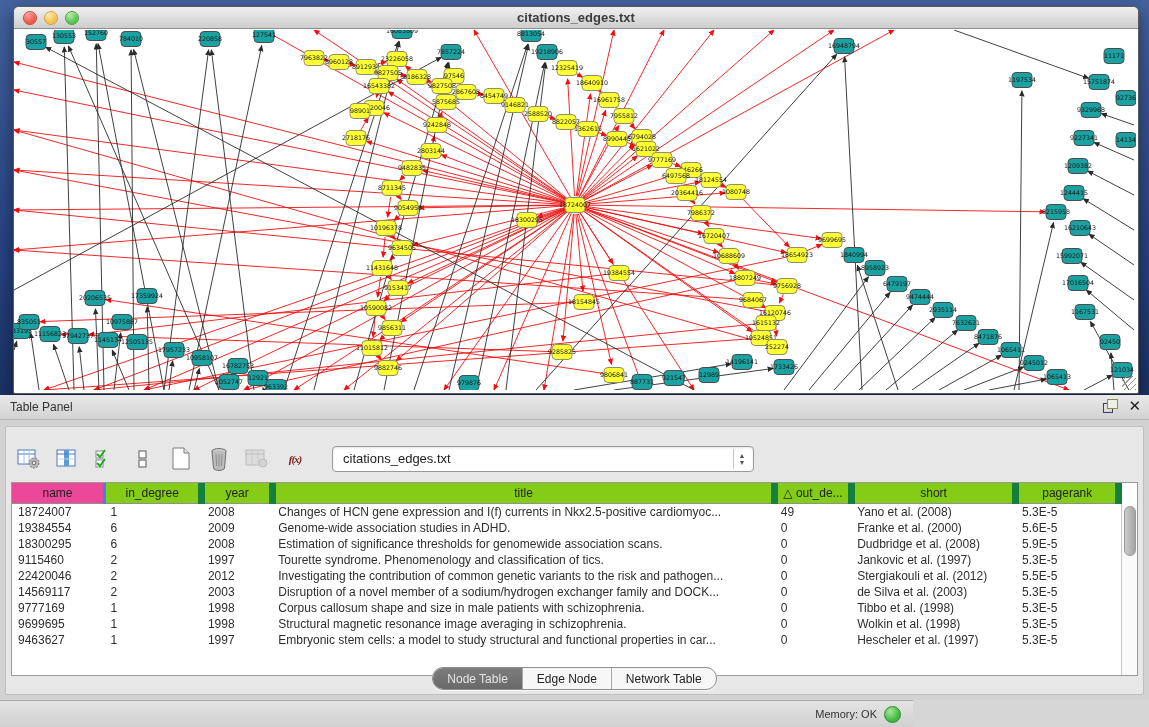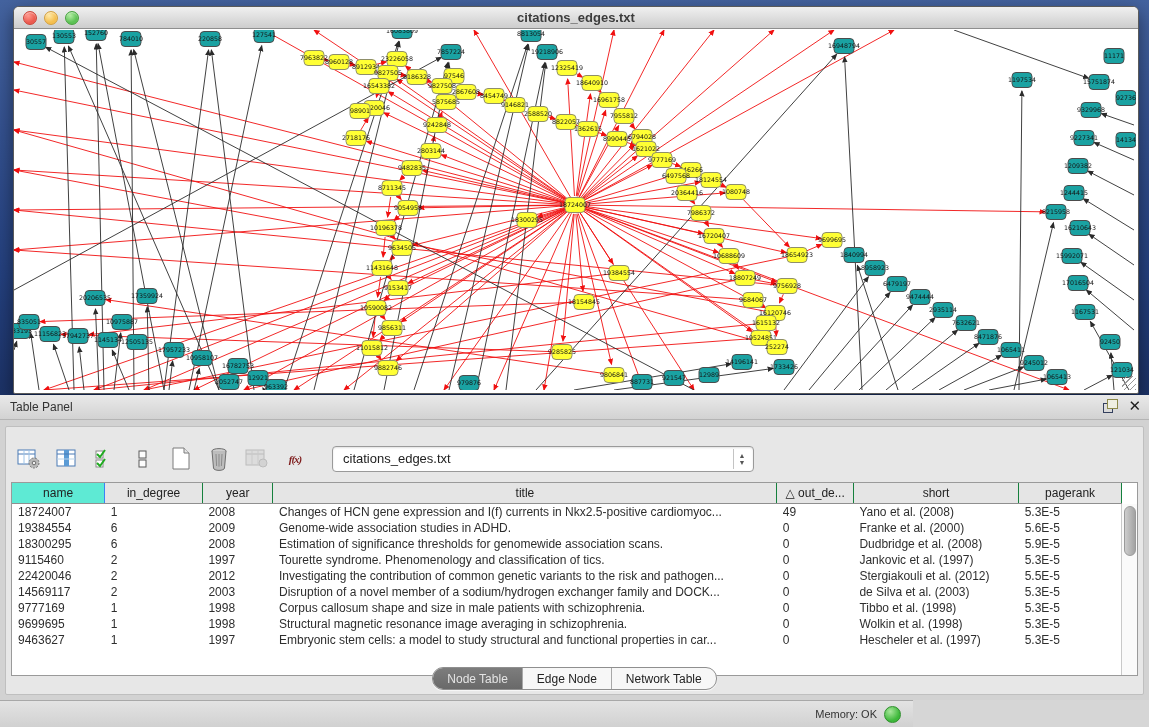--- a/index.html
+++ b/index.html
@@ -50,23 +50,23 @@
     border:1px solid #9a9a9a;border-radius:4px;box-shadow:inset 0 1px 2px rgba(0,0,0,.12);}
   .combo .val{position:absolute;left:10px;top:4px;font-size:13px;color:#222;}
   .combo .step{position:absolute;right:3px;top:2px;bottom:2px;width:16px;border-left:1px solid #c4c4c4;
     display:flex;flex-direction:column;align-items:center;justify-content:center;color:#555;}
   .combo .step span{font-size:7px;line-height:7px;}
 
   
   .tablewrap{position:absolute;left:5px;top:55px;right:5px;height:192px;background:#fff;
     border:1px solid #9a9a9a;overflow:hidden;}
   table.grid{border-collapse:collapse;table-layout:fixed;width:1110px;font-size:12px;color:#2e2e2e;}
-  table.grid th{height:20px;background:#e5e5e5;border-right:1px solid #15803d;border-bottom:1px solid #8f8f8f;
+  table.grid th{height:20px;background:#84cc16;border-right:7px solid #15803d;border-bottom:1px solid #8f8f8f;
     font-weight:400;font-size:12px;color:#222;text-align:center;overflow:hidden;white-space:nowrap;padding:0 4px;}
-  table.grid th.namecol{background:#5eead4;border-right:1px solid #3b82f6;}
+  table.grid th.namecol{background:#ec4899;border-right:3px solid #3b82f6;}
   table.grid td{height:16px;padding:0 6px;overflow:hidden;white-space:nowrap;text-overflow:clip;}
   .vscroll{position:absolute;right:0;top:21px;bottom:0;width:15px;background:#fafafa;border-left:1px solid #c9c9c9;}
   .vthumb{position:absolute;left:2px;top:2px;width:10px;height:48px;border-radius:6px;
     background:linear-gradient(90deg,#cdcdcd,#a2a2a2);border:1px solid #9a9a9a;}
 
   
   .tabbar{position:absolute;left:0;right:0;bottom:5px;height:22px;display:flex;justify-content:center;}
   .segs{display:flex;height:21px;border:1px solid #8f8f8f;border-radius:11px;overflow:hidden;
     background:#f7f7f7;box-shadow:0 1px 1px rgba(255,255,255,.7);}
   .seg{padding:0 14px;font-size:12px;color:#222;display:flex;align-items:center;border-right:1px solid #a8a8a8;}

